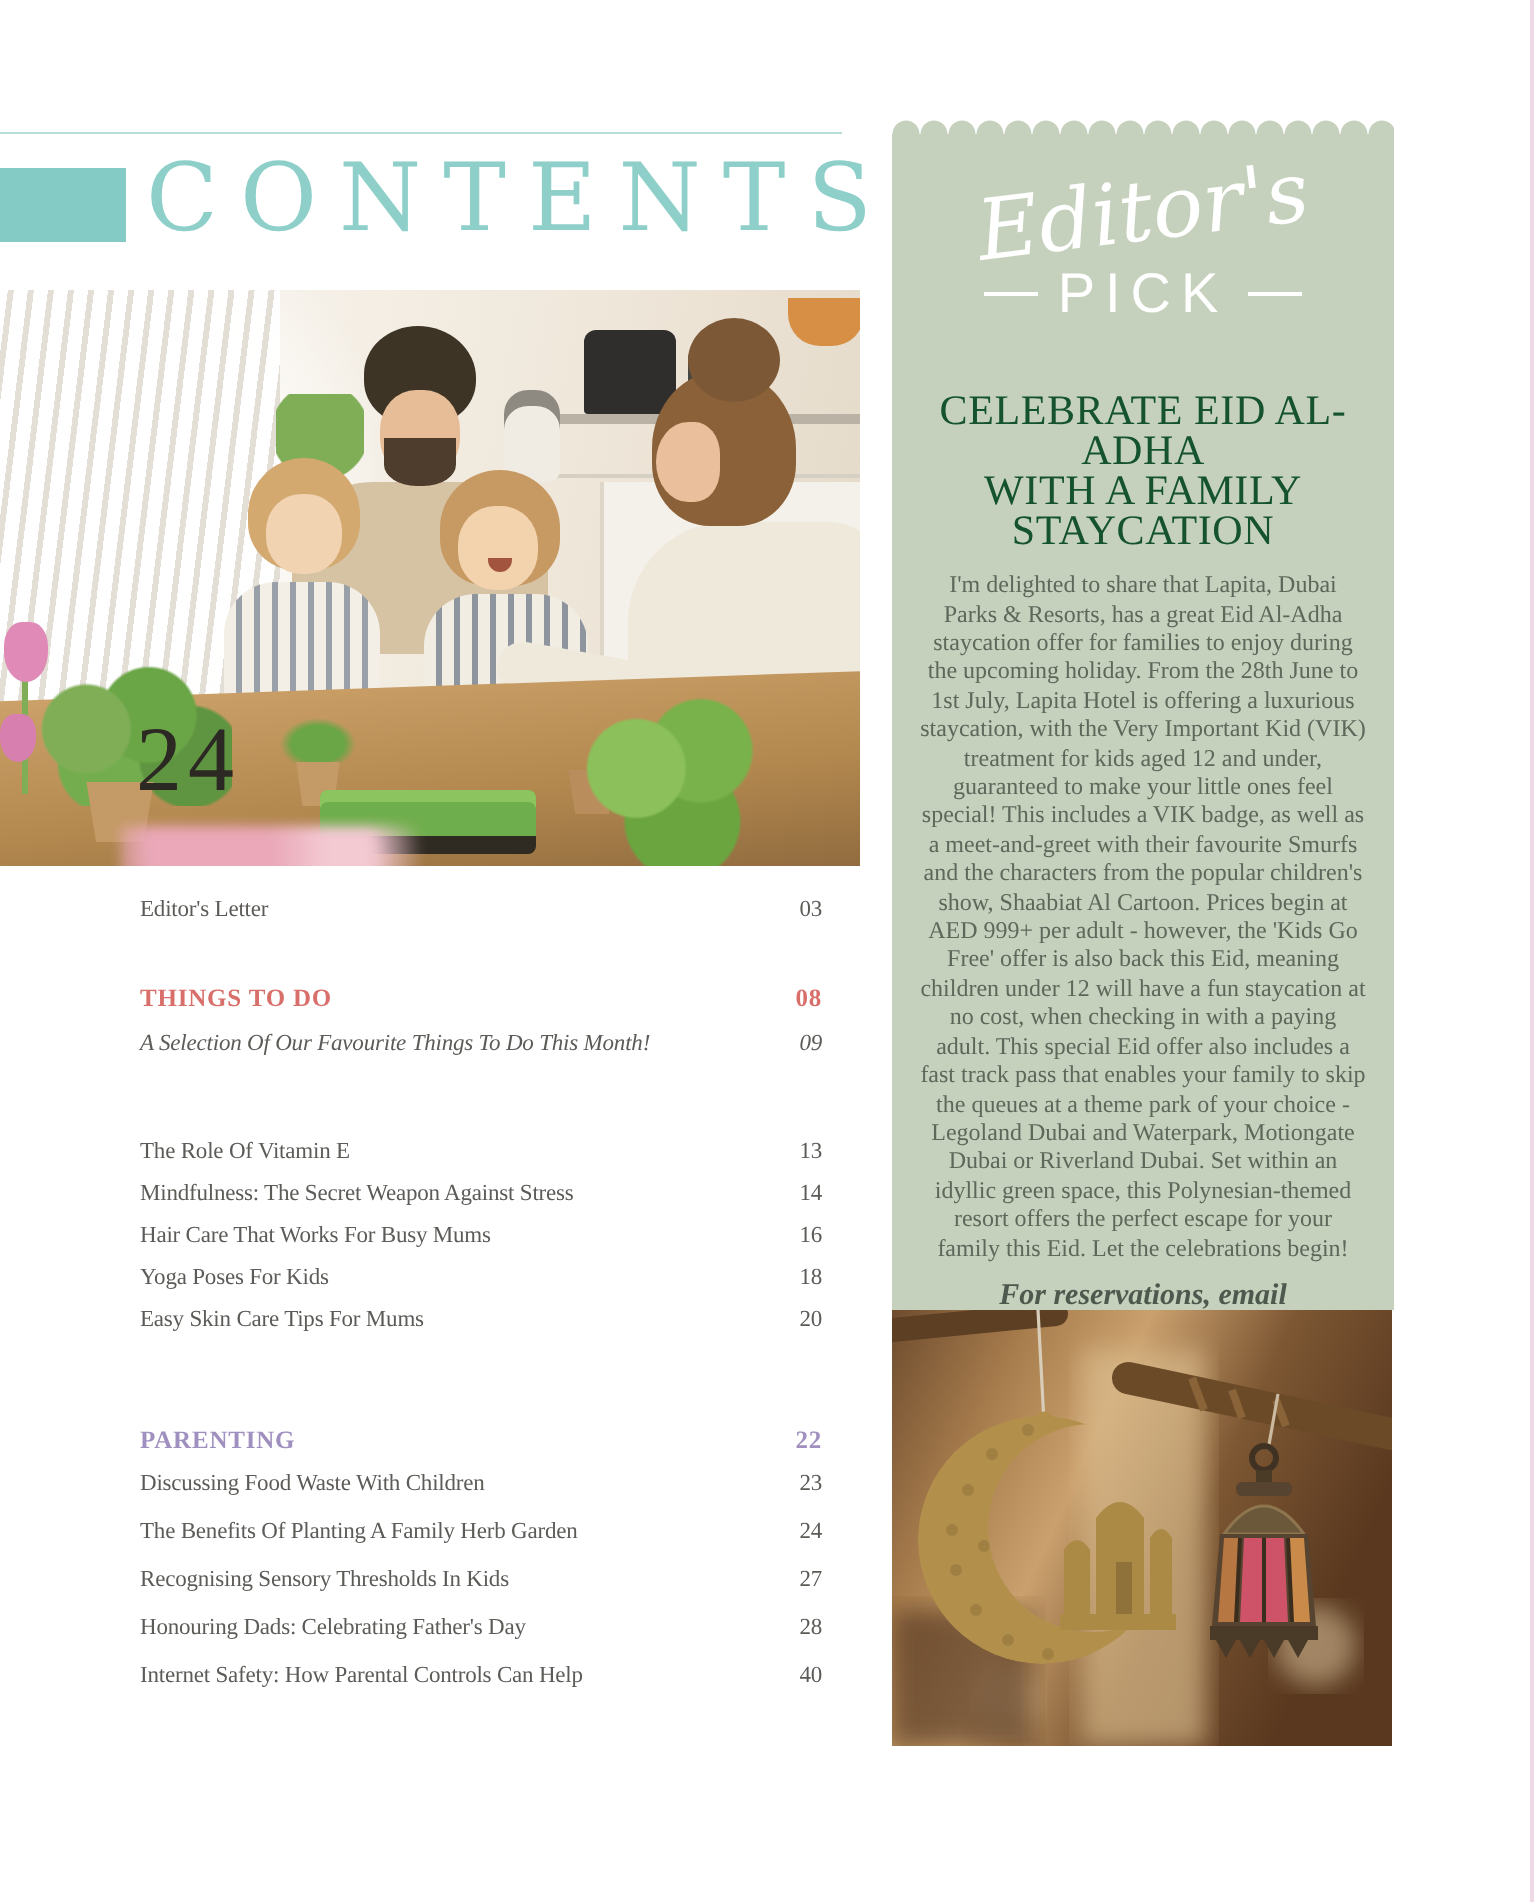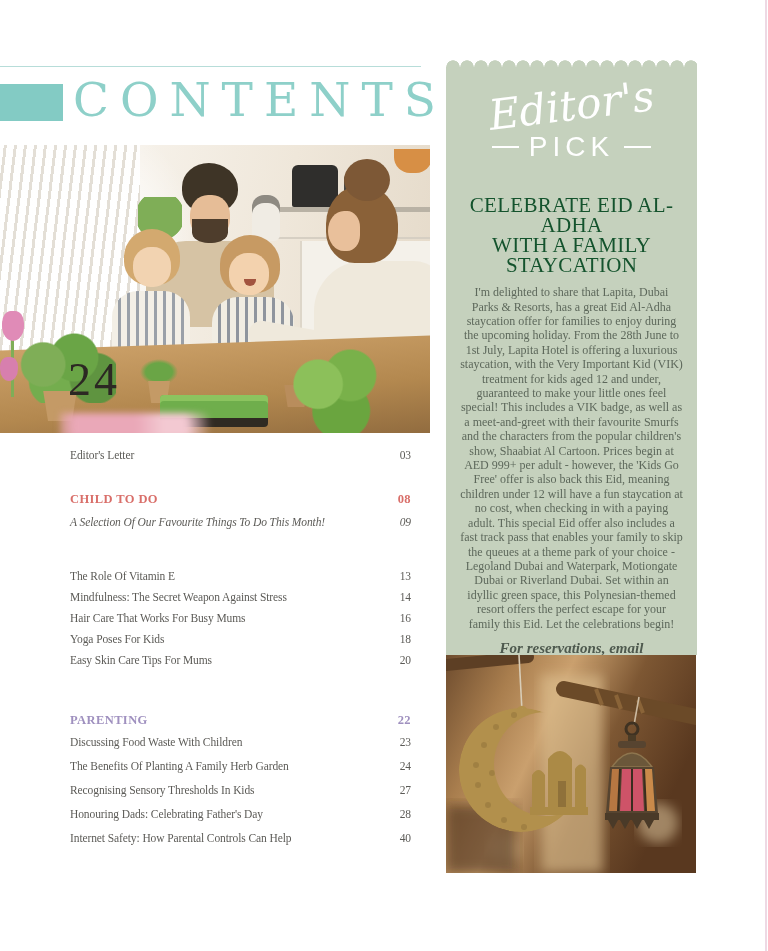--- a/index.html
+++ b/index.html
@@ -172,21 +172,21 @@
   <div class="toc">
     <div class="toc-intro">
         <div class="toc-row">
           <span class="toc-label">Editor's Letter</span>
           <span class="toc-page">03</span>
         </div>
       </div>
 
     <div class="toc-section sec-things">
       <div class="toc-row toc-heading" style="color: rgb(217, 111, 106);">
-        <span class="toc-label">CHILD TO DO</span>
+        <span class="toc-label">THINGS TO DO</span>
         <span class="toc-page">08</span>
       </div>
       <div class="rows-things">
           <div class="toc-row">
             <span class="toc-label">A Selection Of Our Favourite Things To Do This Month!</span>
             <span class="toc-page">09</span>
           </div>
         </div>
     </div>
 

